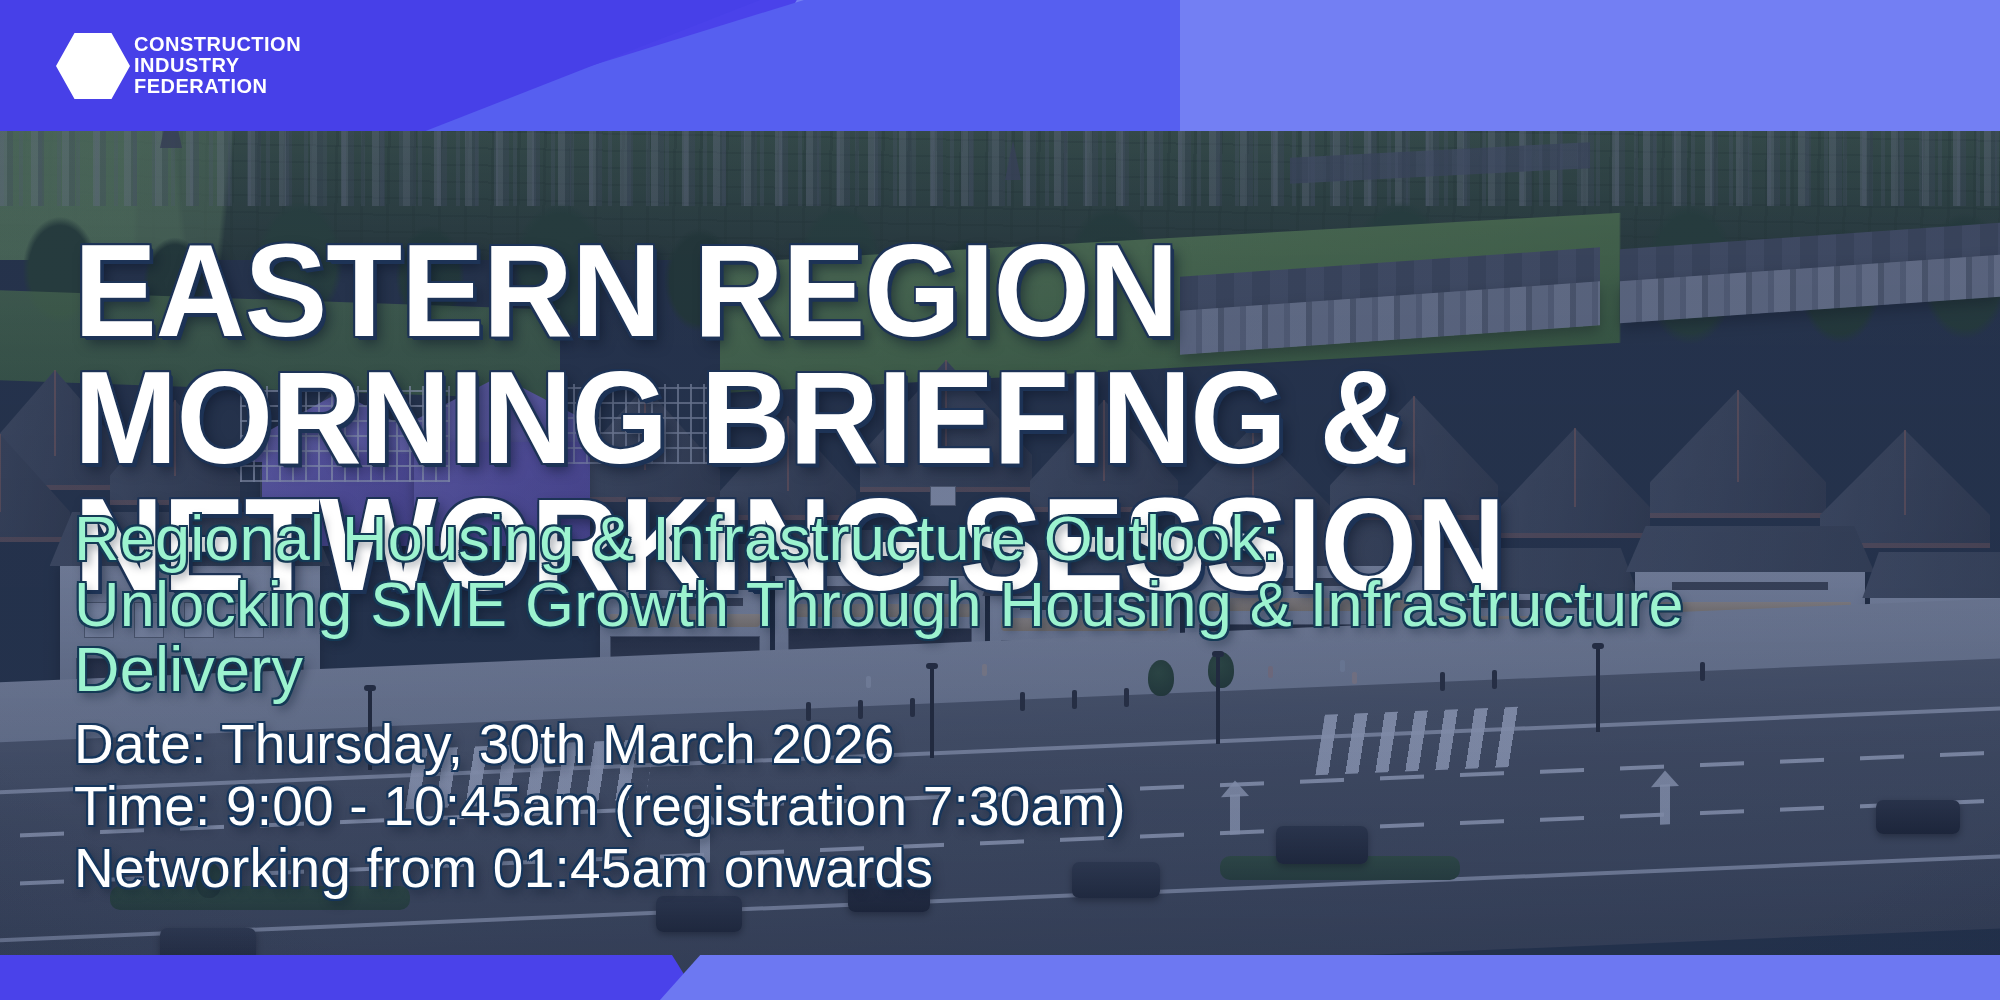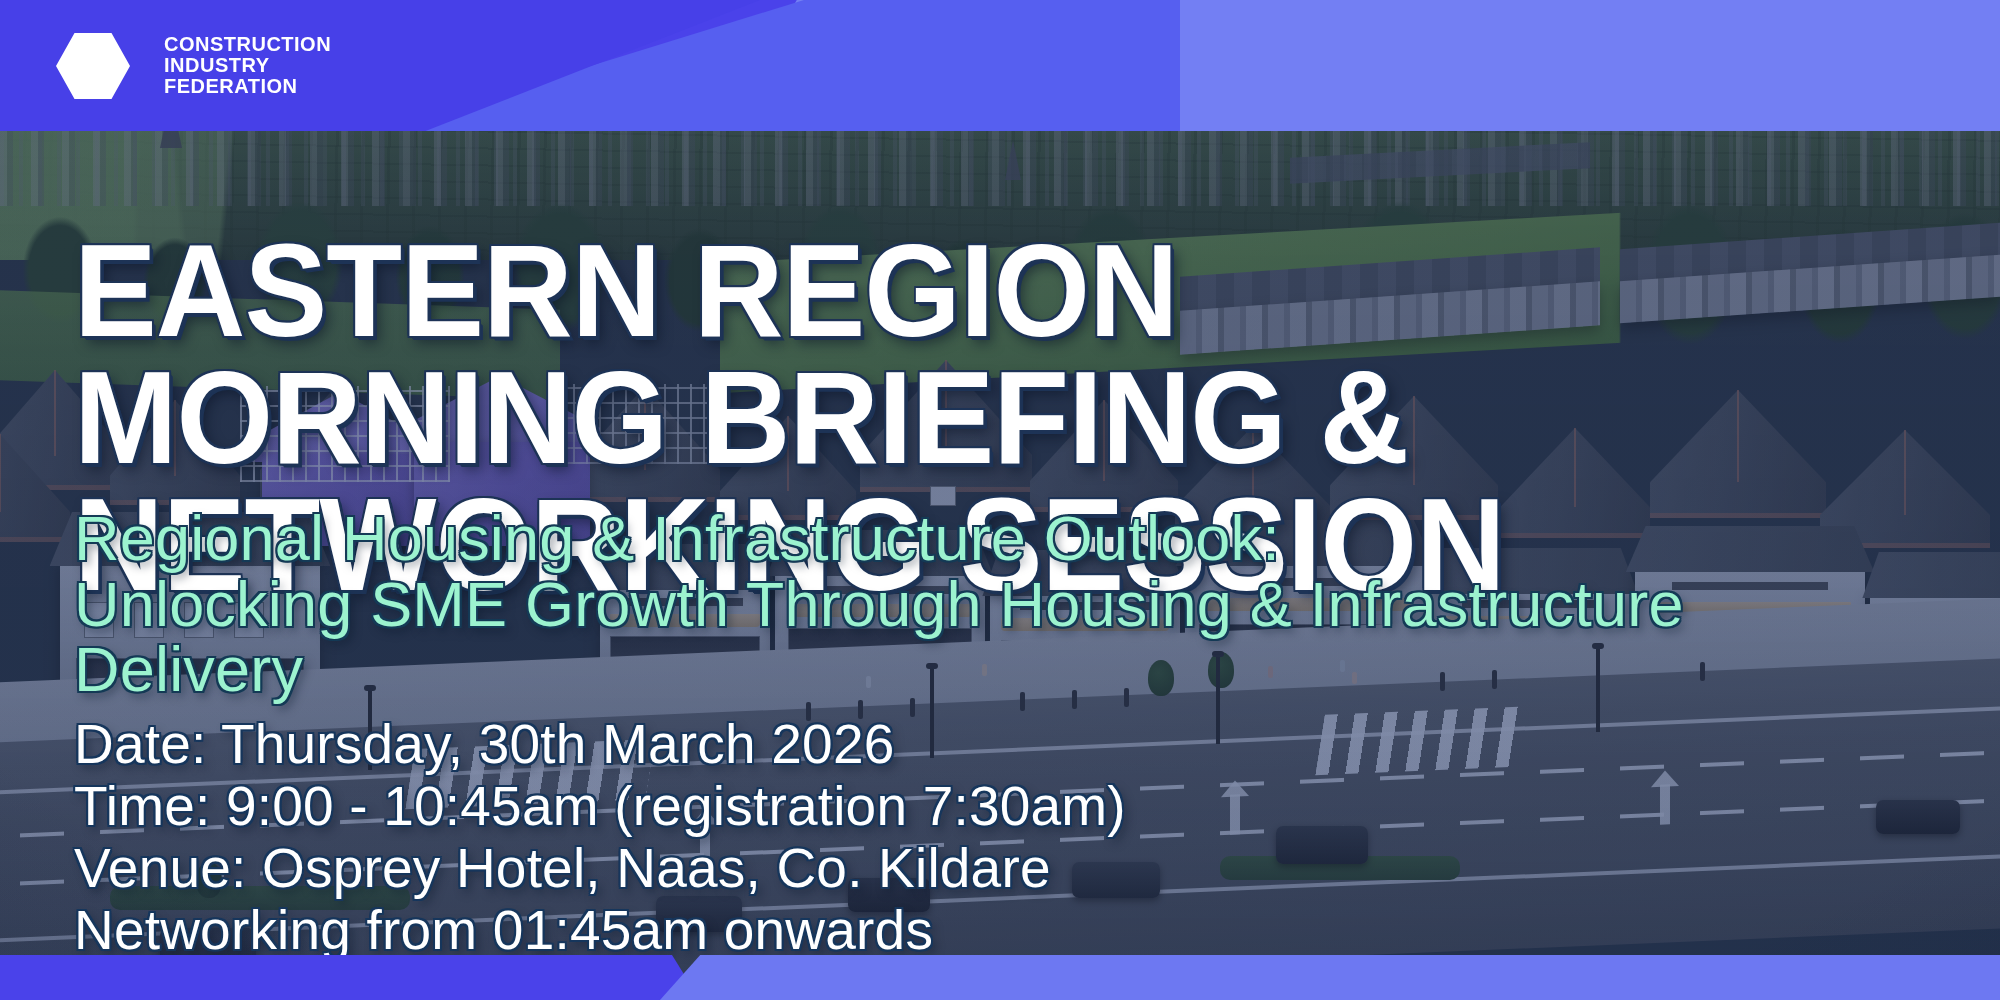--- a/index.html
+++ b/index.html
@@ -254,21 +254,21 @@
   .hdr-shape-c{
     position:absolute;left:720px;top:0;width:1280px;height:131px;
     background:#737ff3;
     clip-path:polygon(6% 0,100% 0,100% 100%,0 100%);
   }
   .hdr-shape-d{
     position:absolute;left:1180px;top:0;width:820px;height:131px;
     background:#6872f2;
   }
   .hdr-content{position:absolute;left:0;top:0;width:100%;height:100%;display:flex;align-items:center;}
-  .logo-wrap{display:flex;align-items:center;gap:34px;margin-left:56px;}
+  .logo-wrap{display:flex;align-items:center;gap:4px;margin-left:56px;}
   .logo-mark{width:74px;height:66px;display:block;}
   .logo-text{
     color:#ffffff;font-weight:bold;letter-spacing:.5px;line-height:1.06;
     font-size:20px;font-family:"Liberation Sans", sans-serif;
     text-transform:uppercase;
   }
 
   
   .content{position:absolute;left:16px;top:0;width:2000px;height:772px;}
 
@@ -574,21 +574,20 @@
     </h1>
 
     <div class="subtitle">
       <span class="l">Regional Housing &amp; Infrastructure Outlook:</span>
       <span class="l">Unlocking SME Growth Through Housing &amp; Infrastructure Delivery</span>
     </div>
 
     <div class="details">
       <span class="l">Date: Thursday, 30th March 2026</span>
       <span class="l">Time: 9:00 - 10:45am (registration 7:30am)</span>
-      <span class="l">Venue: Osprey Hotel, Naas, Co. Kildare</span>
       <span class="l">Networking from 01:45am onwards</span>
     </div>
   </div>
 
   <div class="footer">
     <div class="ftr-left"></div>
     <div class="ftr-right"></div>
   </div>
 
 </div>

